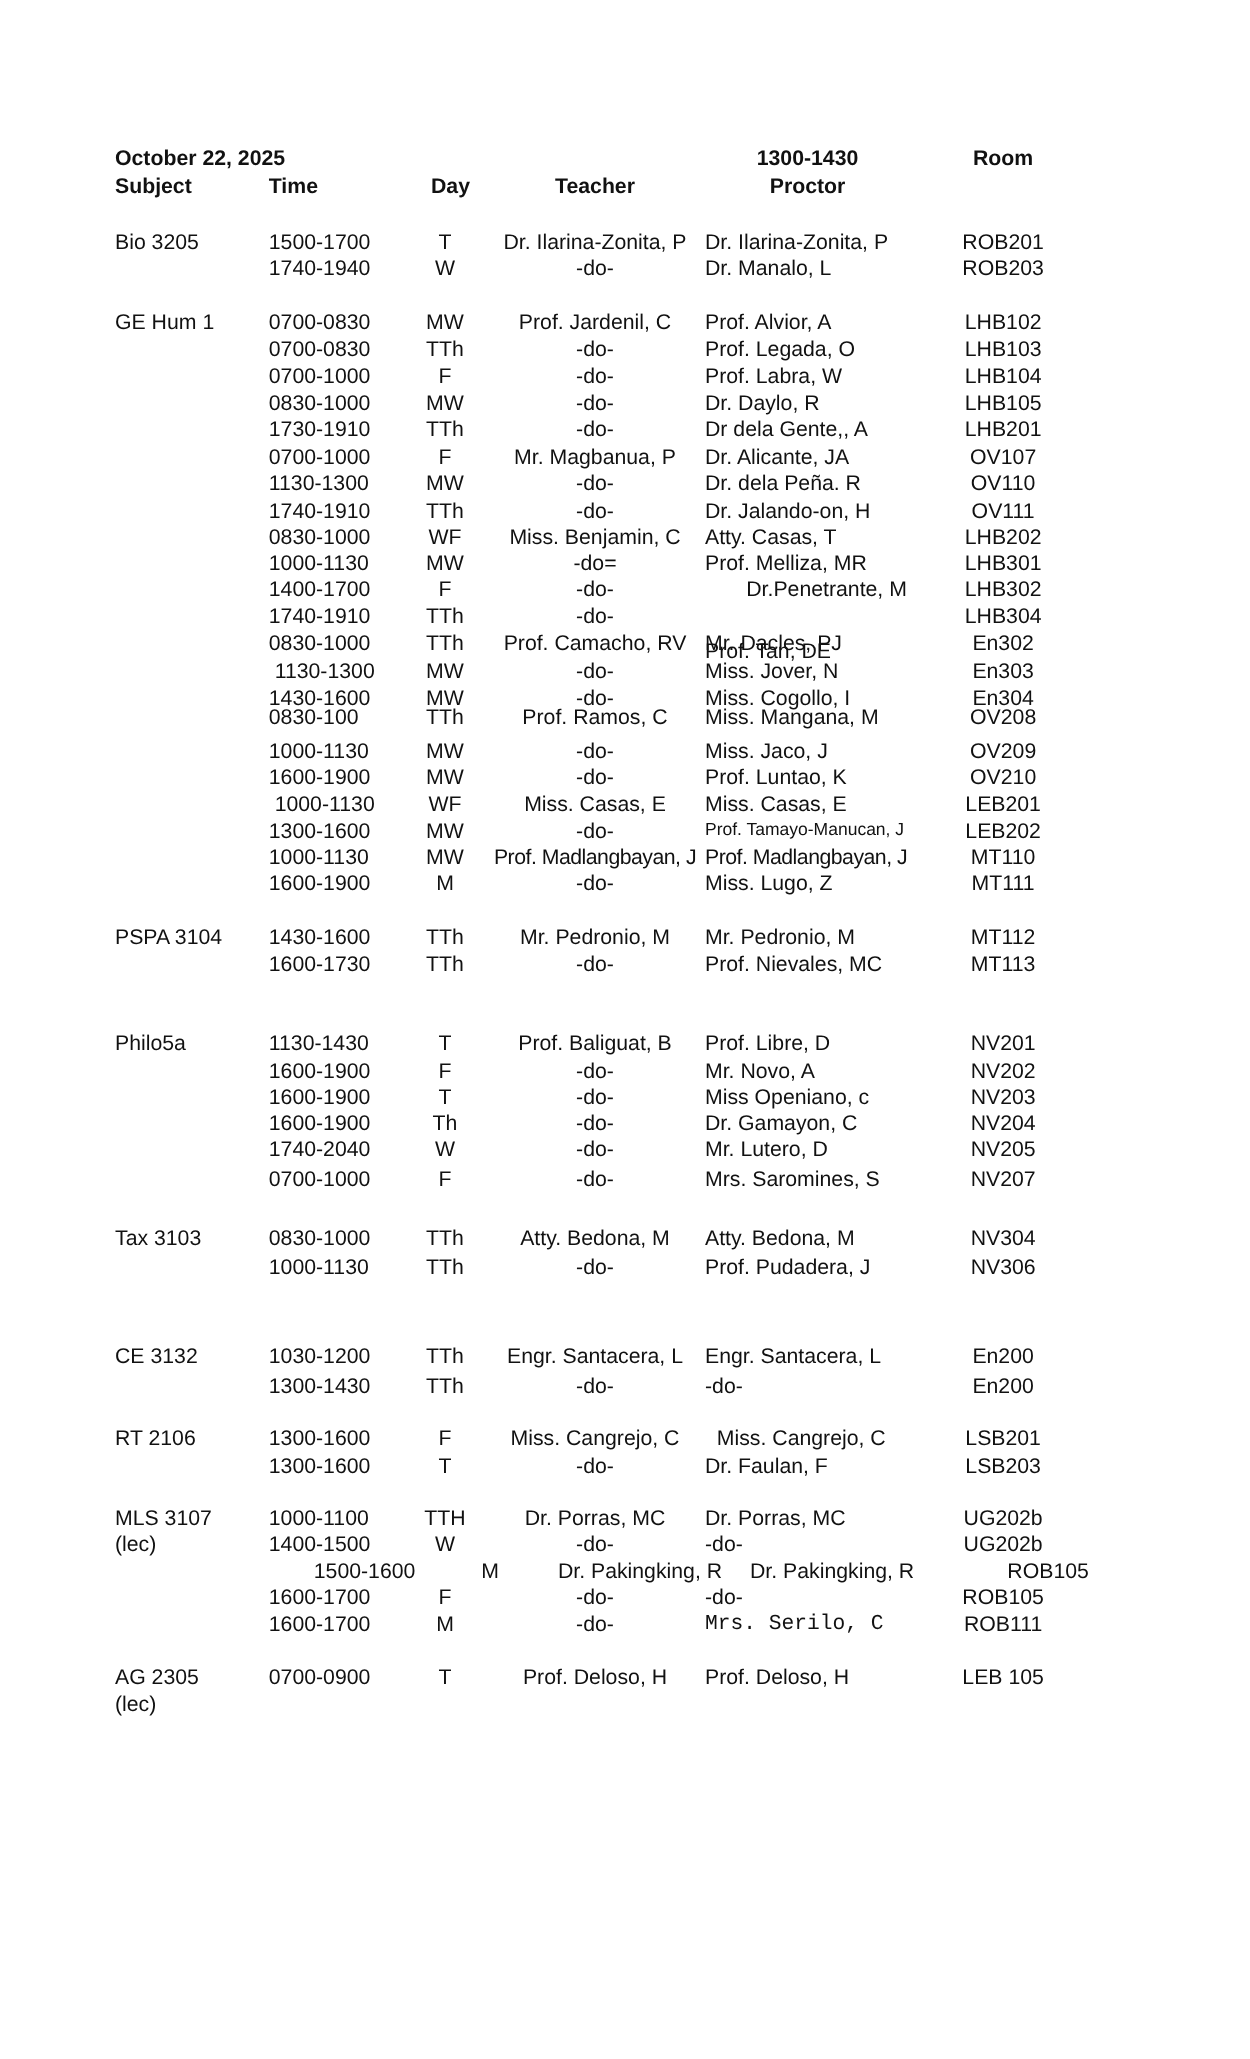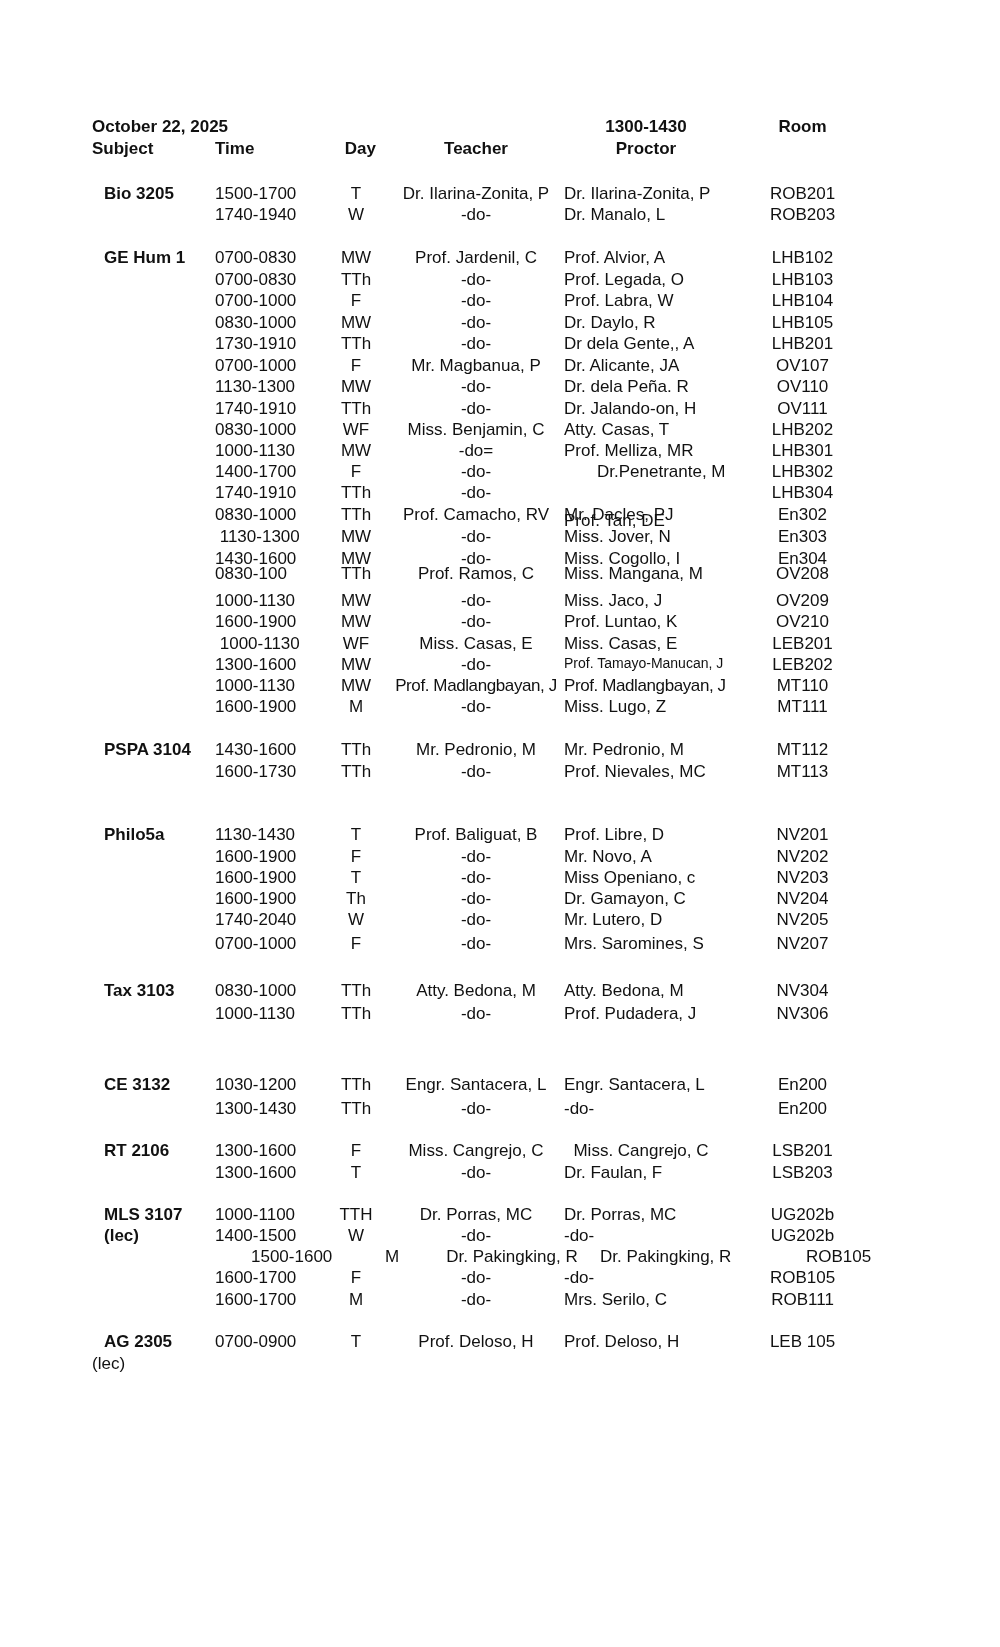--- a/index.html
+++ b/index.html
@@ -3,21 +3,21 @@
 <meta charset="utf-8">
 <style>
   html, body { margin: 0; padding: 0; background: #ffffff; }
   body { width: 1000px; height: 1647px; position: relative; overflow: hidden;
          font-family: "Liberation Sans", sans-serif; color: #111111; }
   #page { position: absolute; left: 0; top: 0; width: 1000px; height: 1647px; background: #fff; }
   .page-num { position: absolute; top: 60px; left: 0; width: 1000px; text-align: center; font-size: 15px; }
   .hdr { position: absolute; font-size: 17px; font-weight: bold; white-space: nowrap; }
   .row { position: absolute; left: 0; width: 1000px; height: 22px; font-size: 17px; white-space: nowrap; }
   .c { position: absolute; top: 0; }
-  .c-subj { left: 104px; font-weight: bold; }
+  .c-subj { left: 92px; }
   .c-time { left: 215px; }
   .c-day  { left: 336px; width: 40px; text-align: center; }
   .c-teach{ left: 392px; width: 168px; text-align: center; }
   .c-proc { left: 564px; }
   .c-room { left: 755px; width: 95px; text-align: center; }
   .small { font-size: 14px; }
   .narrow { letter-spacing: -0.4px; }
   .sub2 { position: absolute; left: 92px; top: 22px; }
 </style>
 </head>
@@ -370,21 +370,21 @@
         <span class="c c-day">F</span>
         <span class="c c-teach">-do-</span>
         <span class="c c-proc" style="white-space: pre;">-do-</span>
         <span class="c c-room">ROB105</span>
       </div>
       <div class="row" style="top: 1290px;">
         <span class="c c-subj"></span>
         <span class="c c-time" style="white-space: pre;">1600-1700</span>
         <span class="c c-day">M</span>
         <span class="c c-teach">-do-</span>
-        <span class="c c-proc" style="white-space: pre;">Mrs. Serilo, C</span>
+        <span class="c c-proc" style="white-space: pre; font-family: Liberation Mono, monospace;">Mrs. Serilo, C</span>
         <span class="c c-room">ROB111</span>
       </div>
       <div class="row" style="top: 1332px;">
         <span class="c c-subj">AG 2305</span>
         <span class="c c-time" style="white-space: pre;">0700-0900</span>
         <span class="c c-day">T</span>
         <span class="c c-teach">Prof. Deloso, H</span>
         <span class="c c-proc" style="white-space: pre;">Prof. Deloso, H</span>
         <span class="c c-room">LEB 105</span>
         <span class="sub2">(lec)</span>

